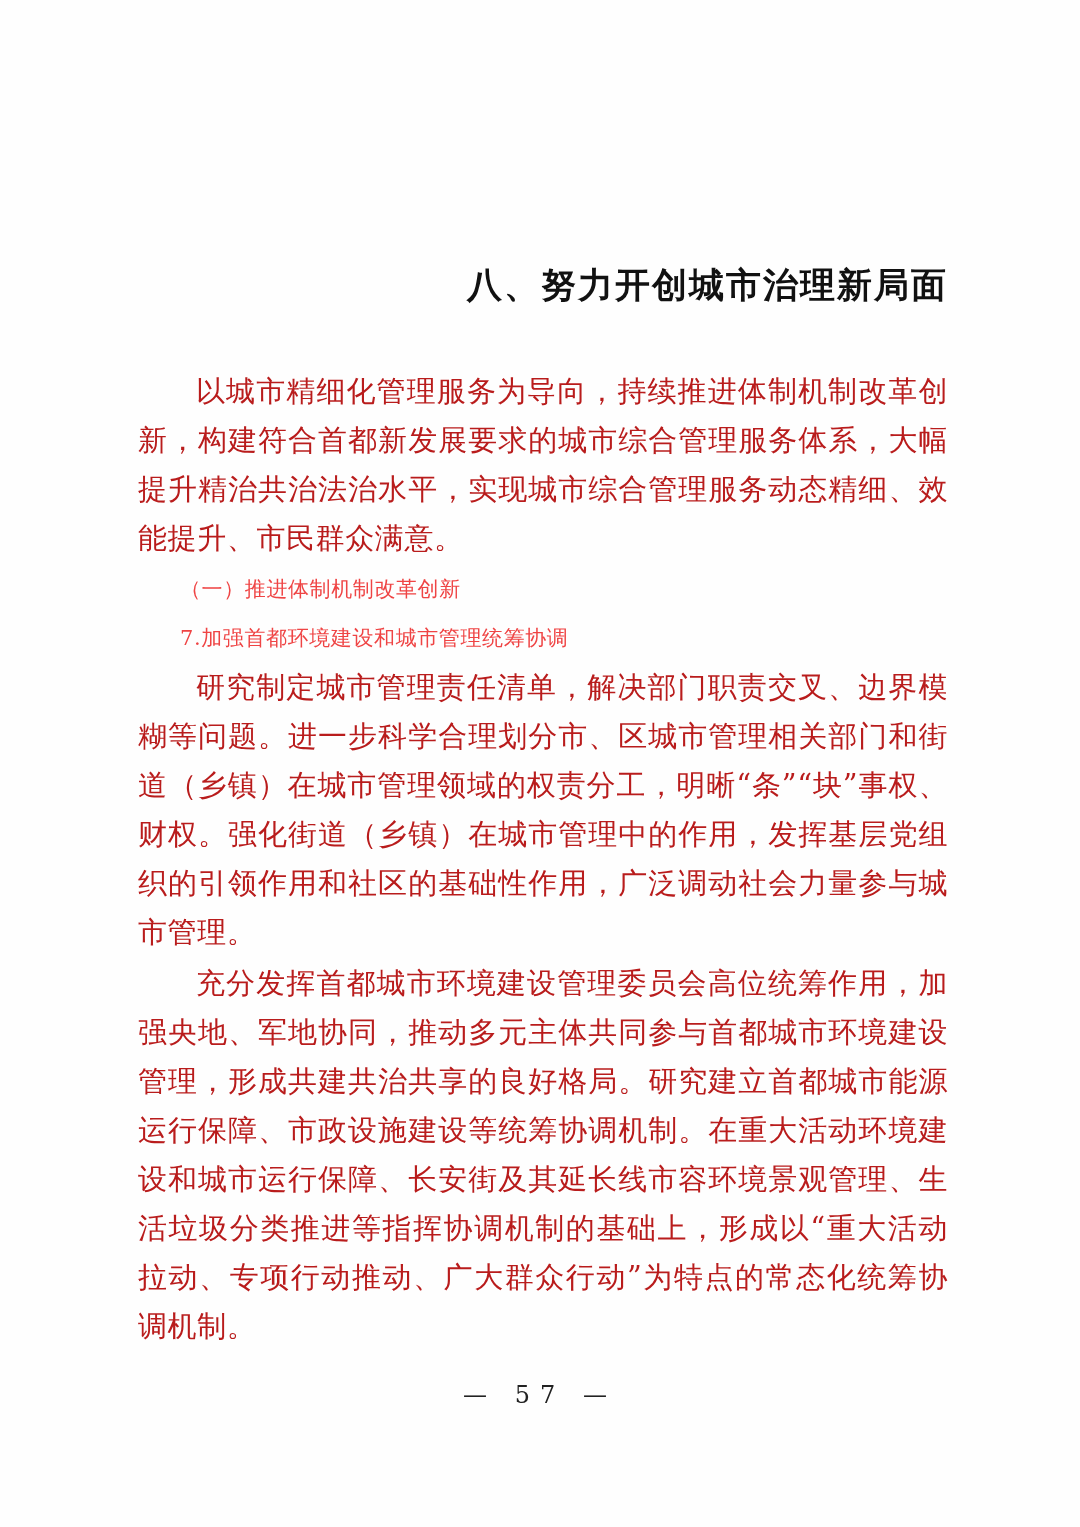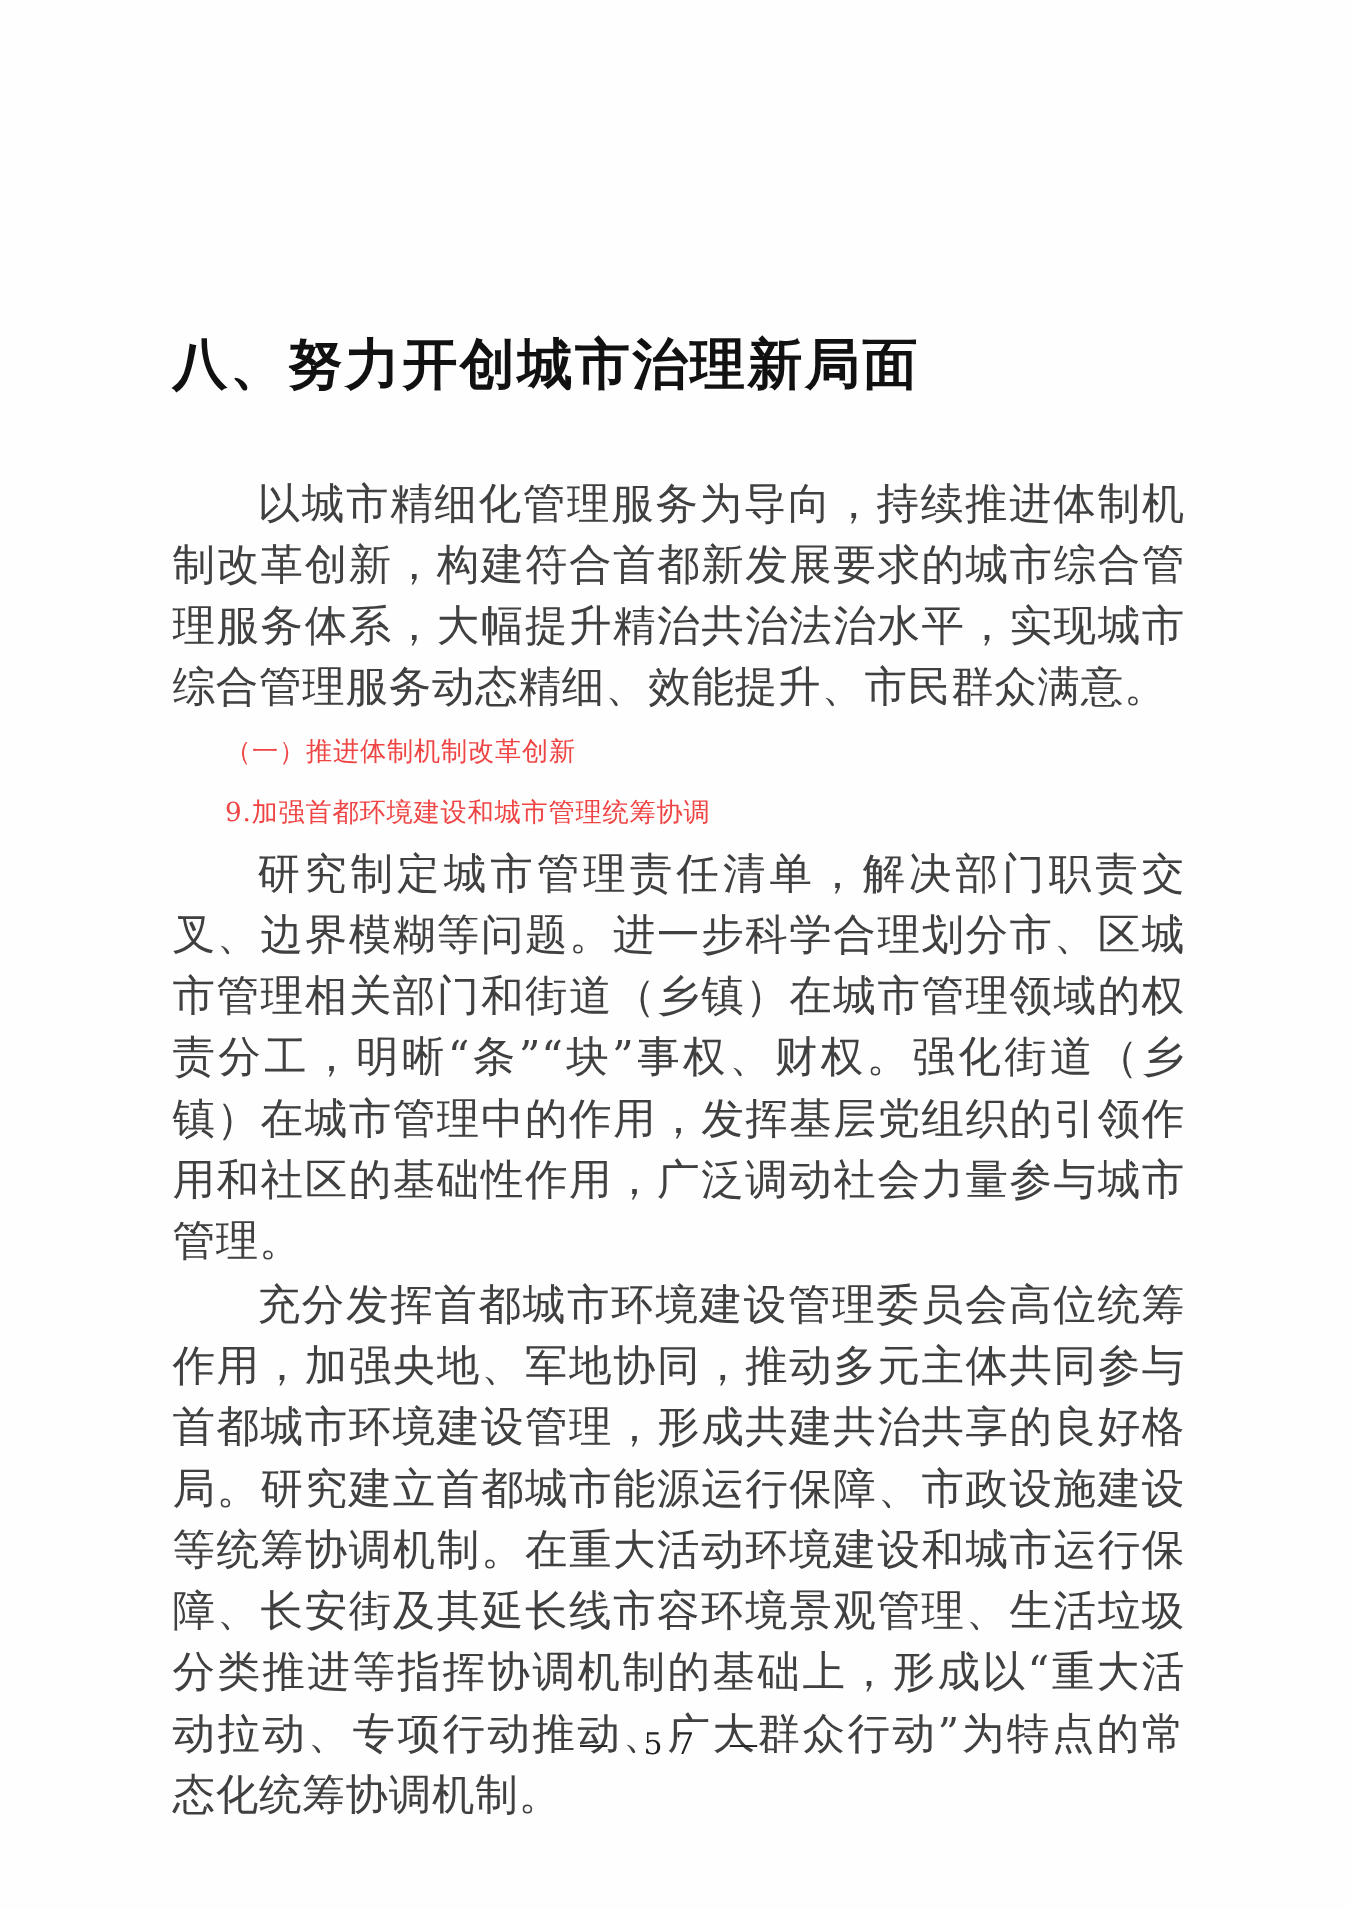--- a/index.html
+++ b/index.html
@@ -23,37 +23,37 @@
     height: 1527px;
     background: #fefefe;
   }
   .content {
     position: absolute;
     left: 138px;
     top: 262px;
     width: 810px;
   }
   .doc-title {
-    font-size: 44px;
+    font-size: 35px;
     font-weight: 700;
-    text-align: left;
+    text-align: right;
     letter-spacing: 2px;
     margin: 0 0 58px 0;
     color: #111;
     font-family: "DejaVu Serif", "Liberation Serif", serif;
   }
   p.body-para {
-    font-size: 34px;
+    font-size: 29px;
     line-height: 49px;
     margin: 0 0 2px 0;
     text-align: justify;
     text-justify: inter-ideograph;
     text-indent: 2em;
     letter-spacing: 0.6px;
-    color: #404040;
+    color: #b91c1c;
   }
   p.sub-head {
     font-size: 21px;
     line-height: 49px;
     margin: 0;
     text-indent: 2em;
     letter-spacing: 0.6px;
     color: #ef4444;
   }
   .page-footer {
@@ -75,21 +75,21 @@
 
 <div class="page">
   <div class="content">
 
     <h1 class="doc-title">八、努力开创城市治理新局面</h1>
 
     <p class="body-para">以城市精细化管理服务为导向，持续推进体制机制改革创新，构建符合首都新发展要求的城市综合管理服务体系，大幅提升精治共治法治水平，实现城市综合管理服务动态精细、效能提升、市民群众满意。</p>
 
     <p class="sub-head">（一）推进体制机制改革创新</p>
 
-    <p class="sub-head">9.加强首都环境建设和城市管理统筹协调</p>
+    <p class="sub-head">7.加强首都环境建设和城市管理统筹协调</p>
 
     <p class="body-para">研究制定城市管理责任清单，解决部门职责交叉、边界模糊等问题。进一步科学合理划分市、区城市管理相关部门和街道（乡镇）在城市管理领域的权责分工，明晰“条”“块”事权、财权。强化街道（乡镇）在城市管理中的作用，发挥基层党组织的引领作用和社区的基础性作用，广泛调动社会力量参与城市管理。</p>
 
     <p class="body-para">充分发挥首都城市环境建设管理委员会高位统筹作用，加强央地、军地协同，推动多元主体共同参与首都城市环境建设管理，形成共建共治共享的良好格局。研究建立首都城市能源运行保障、市政设施建设等统筹协调机制。在重大活动环境建设和城市运行保障、长安街及其延长线市容环境景观管理、生活垃圾分类推进等指挥协调机制的基础上，形成以“重大活动拉动、专项行动推动、广大群众行动”为特点的常态化统筹协调机制。</p>
 
   </div>
 
   <div class="page-footer">
     <span class="page-num">—  57  —</span>
   </div>

